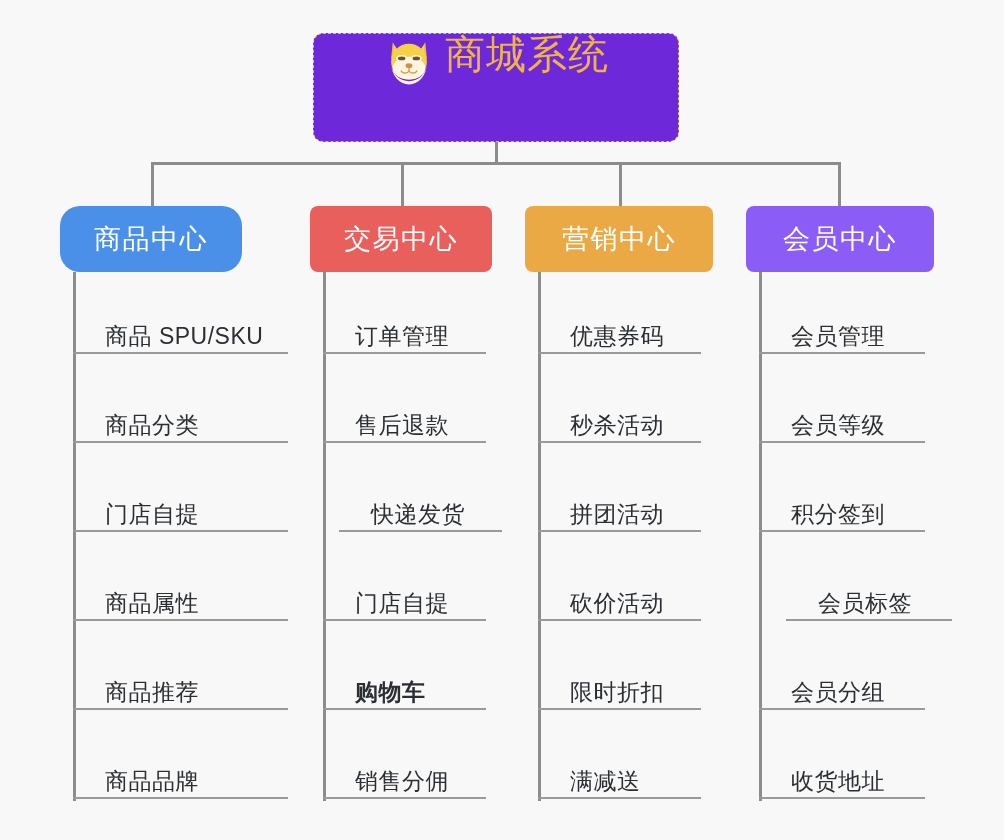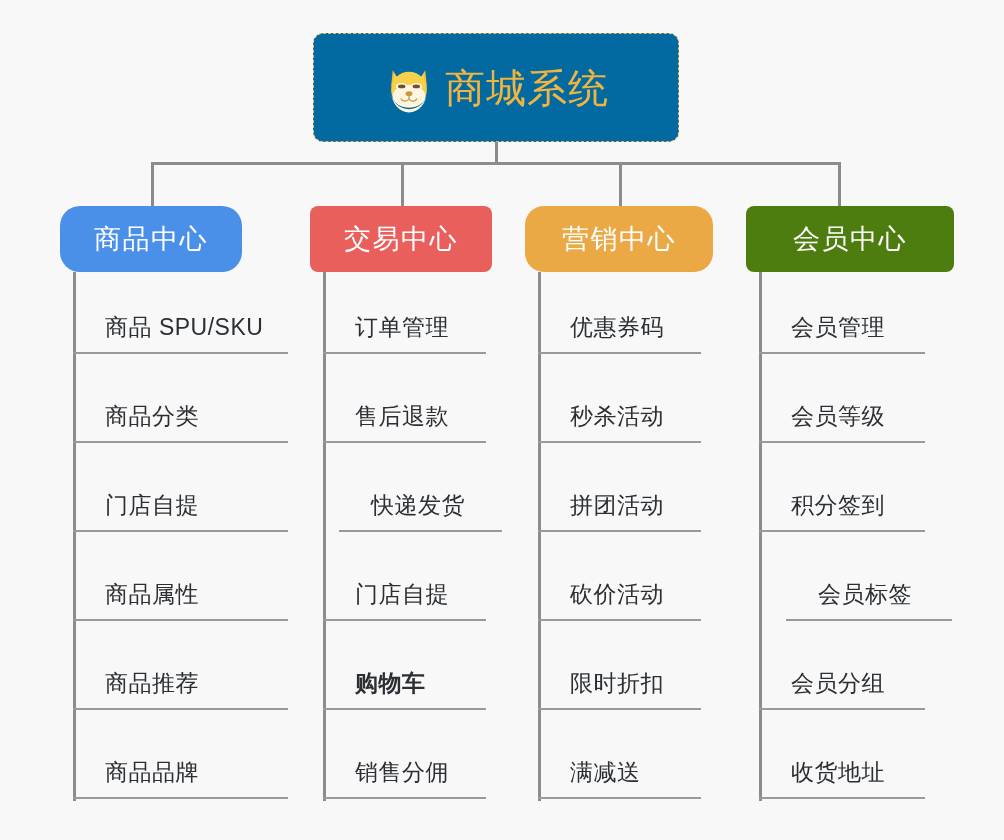--- a/index.html
+++ b/index.html
@@ -32,25 +32,24 @@
   .conn-h { height: 3px; }
 
   
   .root-node {
     position: absolute;
     left: 313px;
     top: 33px;
     width: 366px;
     height: 109px;
     box-sizing: border-box;
-    background: #0369a1;
+    background: #6d28d9;
     border: 1px dashed #f0b952;
     border-radius: 10px;
     display: flex;
-    align-items: center;
     justify-content: center;
     gap: 10px;
   }
   .root-emoji {
     width: 52px;
     height: 52px;
     flex: 0 0 auto;
     display: block;
   }
   .root-title {
@@ -78,21 +77,21 @@
 
   
   .leaf {
     position: absolute;
     box-sizing: border-box;
     border-bottom: 2px solid #9a9a9a;
     display: flex;
     align-items: flex-end;
     justify-content: flex-start;
     padding-left: 32px;
-    padding-bottom: 12px;
+    padding-bottom: 3px;
   }
   .leaf-label {
     font-size: 23px;
     color: #2b2f33;
     line-height: 1.15;
     white-space: nowrap;
     letter-spacing: 0.5px;
   }
 </style>
 </head>
@@ -170,42 +169,42 @@
       </div>
       <div class="leaf" style="left: 323px; top: 575px; width: 163px; height: 46px;">
         <span class="leaf-label">门店自提</span>
       </div>
       <div class="leaf" style="left: 323px; top: 664px; width: 163px; height: 46px; font-weight: bold;">
         <span class="leaf-label">购物车</span>
       </div>
       <div class="leaf" style="left: 323px; top: 753px; width: 163px; height: 46px; align-items: flex-end;">
         <span class="leaf-label">销售分佣</span>
       </div>
-      <div class="cat-box" style="left: 525px; top: 206px; width: 188px; background: rgb(235, 169, 69); border-radius: 19px;">
+      <div class="cat-box" style="left: 525px; top: 206px; width: 188px; background: rgb(235, 169, 69);">
         <span>营销中心</span>
       </div>
       <div class="leaf" style="left: 538px; top: 308px; width: 163px; height: 46px;">
         <span class="leaf-label">优惠券码</span>
       </div>
       <div class="leaf" style="left: 538px; top: 397px; width: 163px; height: 46px;">
         <span class="leaf-label">秒杀活动</span>
       </div>
       <div class="leaf" style="left: 538px; top: 486px; width: 163px; height: 46px;">
         <span class="leaf-label">拼团活动</span>
       </div>
       <div class="leaf" style="left: 538px; top: 575px; width: 163px; height: 46px;">
         <span class="leaf-label">砍价活动</span>
       </div>
       <div class="leaf" style="left: 538px; top: 664px; width: 163px; height: 46px;">
         <span class="leaf-label">限时折扣</span>
       </div>
       <div class="leaf" style="left: 538px; top: 753px; width: 163px; height: 46px;">
         <span class="leaf-label">满减送</span>
       </div>
-      <div class="cat-box" style="left: 746px; top: 206px; width: 208px; background: #4d7c0f;">
+      <div class="cat-box" style="left: 746px; top: 206px; width: 188px; background: #8b5cf6;">
         <span>会员中心</span>
       </div>
       <div class="leaf" style="left: 759px; top: 308px; width: 166px; height: 46px;">
         <span class="leaf-label">会员管理</span>
       </div>
       <div class="leaf" style="left: 759px; top: 397px; width: 166px; height: 46px;">
         <span class="leaf-label">会员等级</span>
       </div>
       <div class="leaf" style="left: 759px; top: 486px; width: 166px; height: 46px;">
         <span class="leaf-label">积分签到</span>

